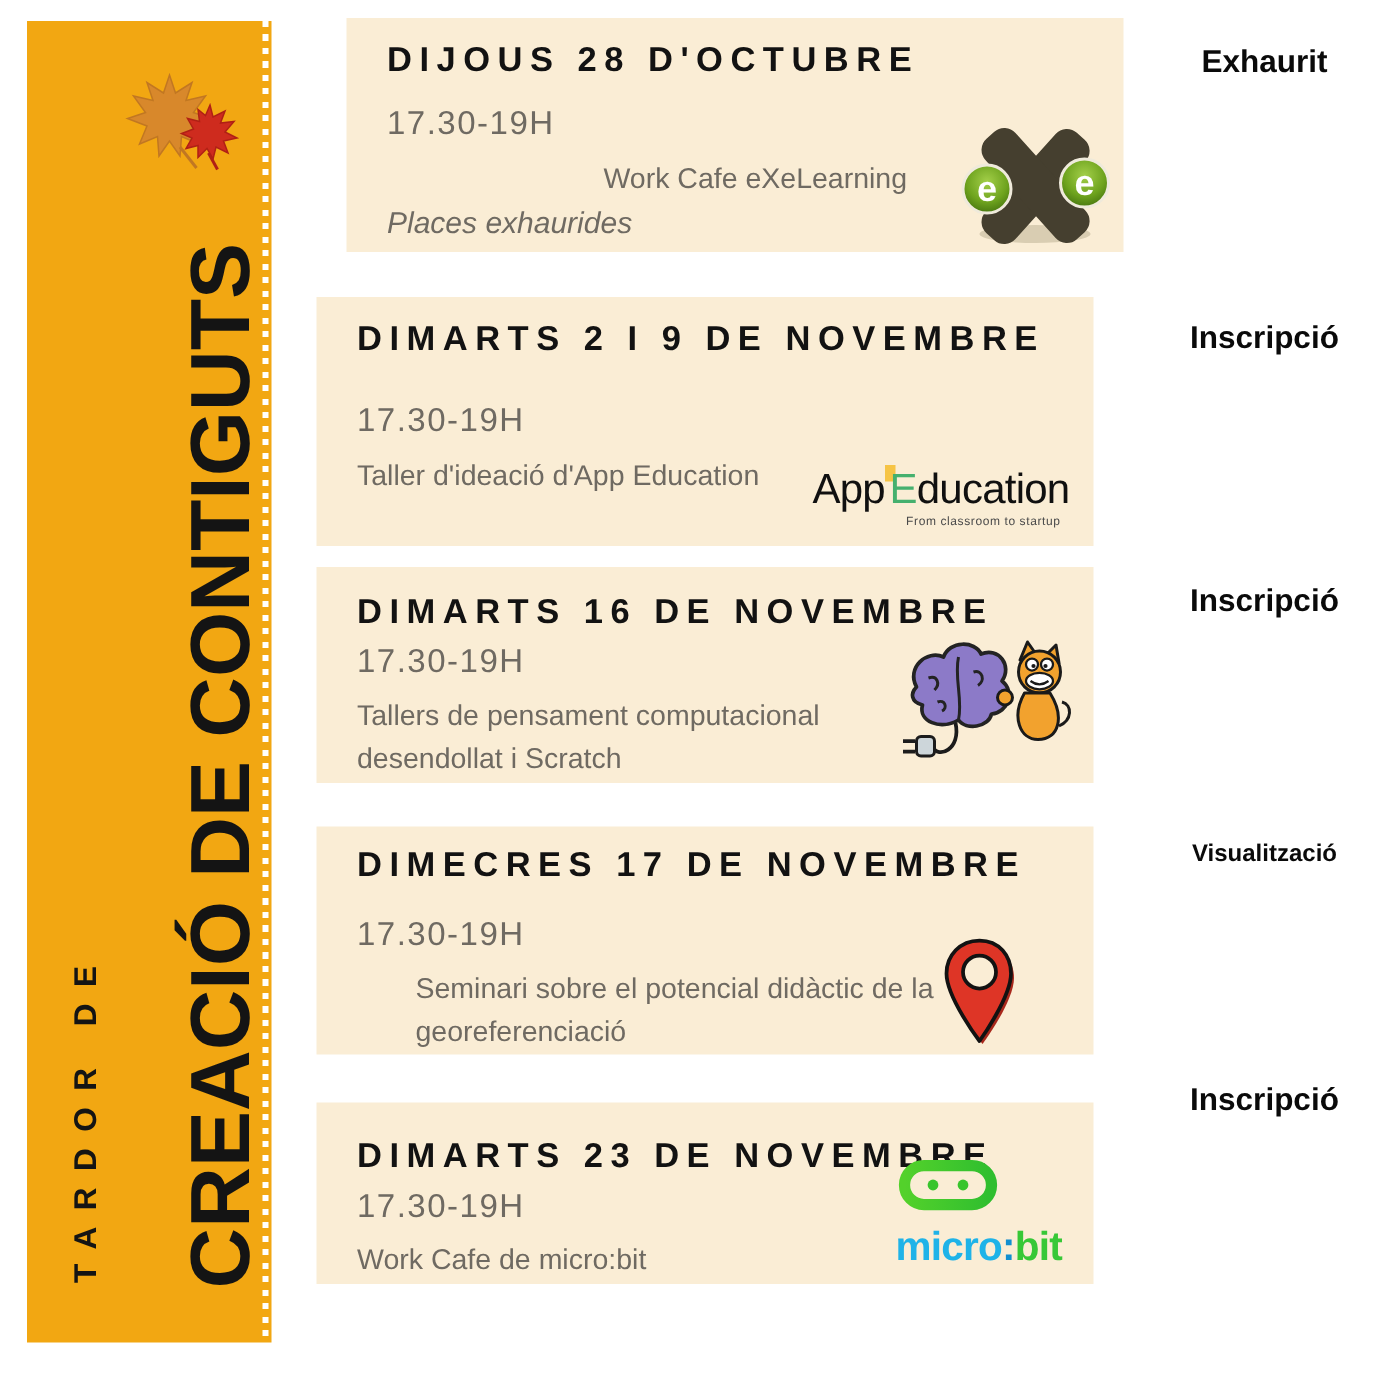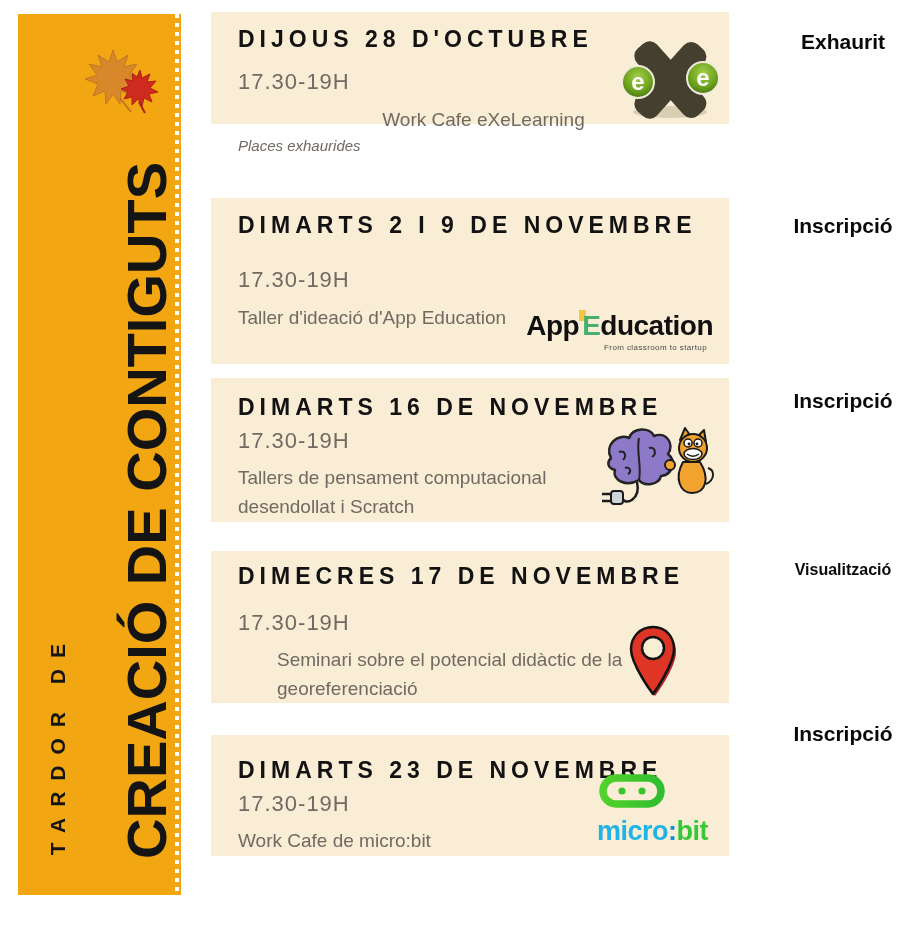--- a/index.html
+++ b/index.html
@@ -46,23 +46,23 @@
   .card-title {
     font-size:23px; font-weight:bold; letter-spacing:5px;
     color:#121212; white-space:nowrap;
   }
   .card-time {
     font-size:22px; color:#6F6A62; letter-spacing:1px;
   }
   .card-line {
     font-size:19px; color:#6F6A62; line-height:1.55;
   }
-  .card-note { font-size:15px; color:#6F6A62; font-style:italic; line-height:1.55; }
-
-  .card1 { top:12px;  height:112px; }
+  .card-note { font-size:20px; color:#6F6A62; font-style:italic; line-height:1.55; }
+
+  .card1 { top:12px;  height:156px;margin-left:20px; }
   .card1 .card-time { margin-top:16px; }
   .card1 .card-line { margin-top:10px;text-align:center; }
   .card2 { top:198px; height:166px; }
   .card2 .card-time { margin-top:28px; }
   .card2 .card-line { margin-top:10px; }
   .card3 { top:378px; height:144px; padding-top:16px; }
   .card3 .card-time { margin-top:7px; }
   .card3 .card-lines { margin-top:9px; }
   .card4 { top:551px; height:152px; padding-top:12px; }
   .card4 .card-time { margin-top:20px; }
@@ -70,21 +70,21 @@
   .card5 { top:735px; height:121px; padding-top:22px; }
   .card5 .card-time { margin-top:7px; }
   .card5 .card-line { margin-top:9px; }
 
   
   .exe-logo { position:absolute; right:6px; bottom:4px; }
   .scene    { position:absolute; right:14px; bottom:8px; }
   .pin      { position:absolute; right:51px; bottom:5px; }
 
   .appedu { position:absolute; right:16px; bottom:12px; text-align:right; }
-  .appedu-text { font-size:28px; font-weight:700; color:#101010; letter-spacing:-0.5px; white-space:nowrap; }
+  .appedu-text { font-size:28px; font-weight:400; color:#101010; letter-spacing:-0.5px; white-space:nowrap; }
   .appedu-e { color:#45B06E; }
   .appedu-accent { display:inline-block; width:7px; height:11px; background:#F6C445; margin-right:-4px; vertical-align:14px; }
   .appedu-tag { font-size:8px; color:#4a4a4a; letter-spacing:0.4px; margin-top:1px; margin-right:6px; }
 
   .mb-logo { position:absolute; right:10px; bottom:9px; width:122px; }
   .mb-text { font-size:27px; font-weight:bold; letter-spacing:-0.5px; margin-top:2px; white-space:nowrap; }
   .mb-micro { color:#1FB3E8; }
   .mb-colon { color:#128FD0; }
   .mb-bit   { color:#37C837; }
 

